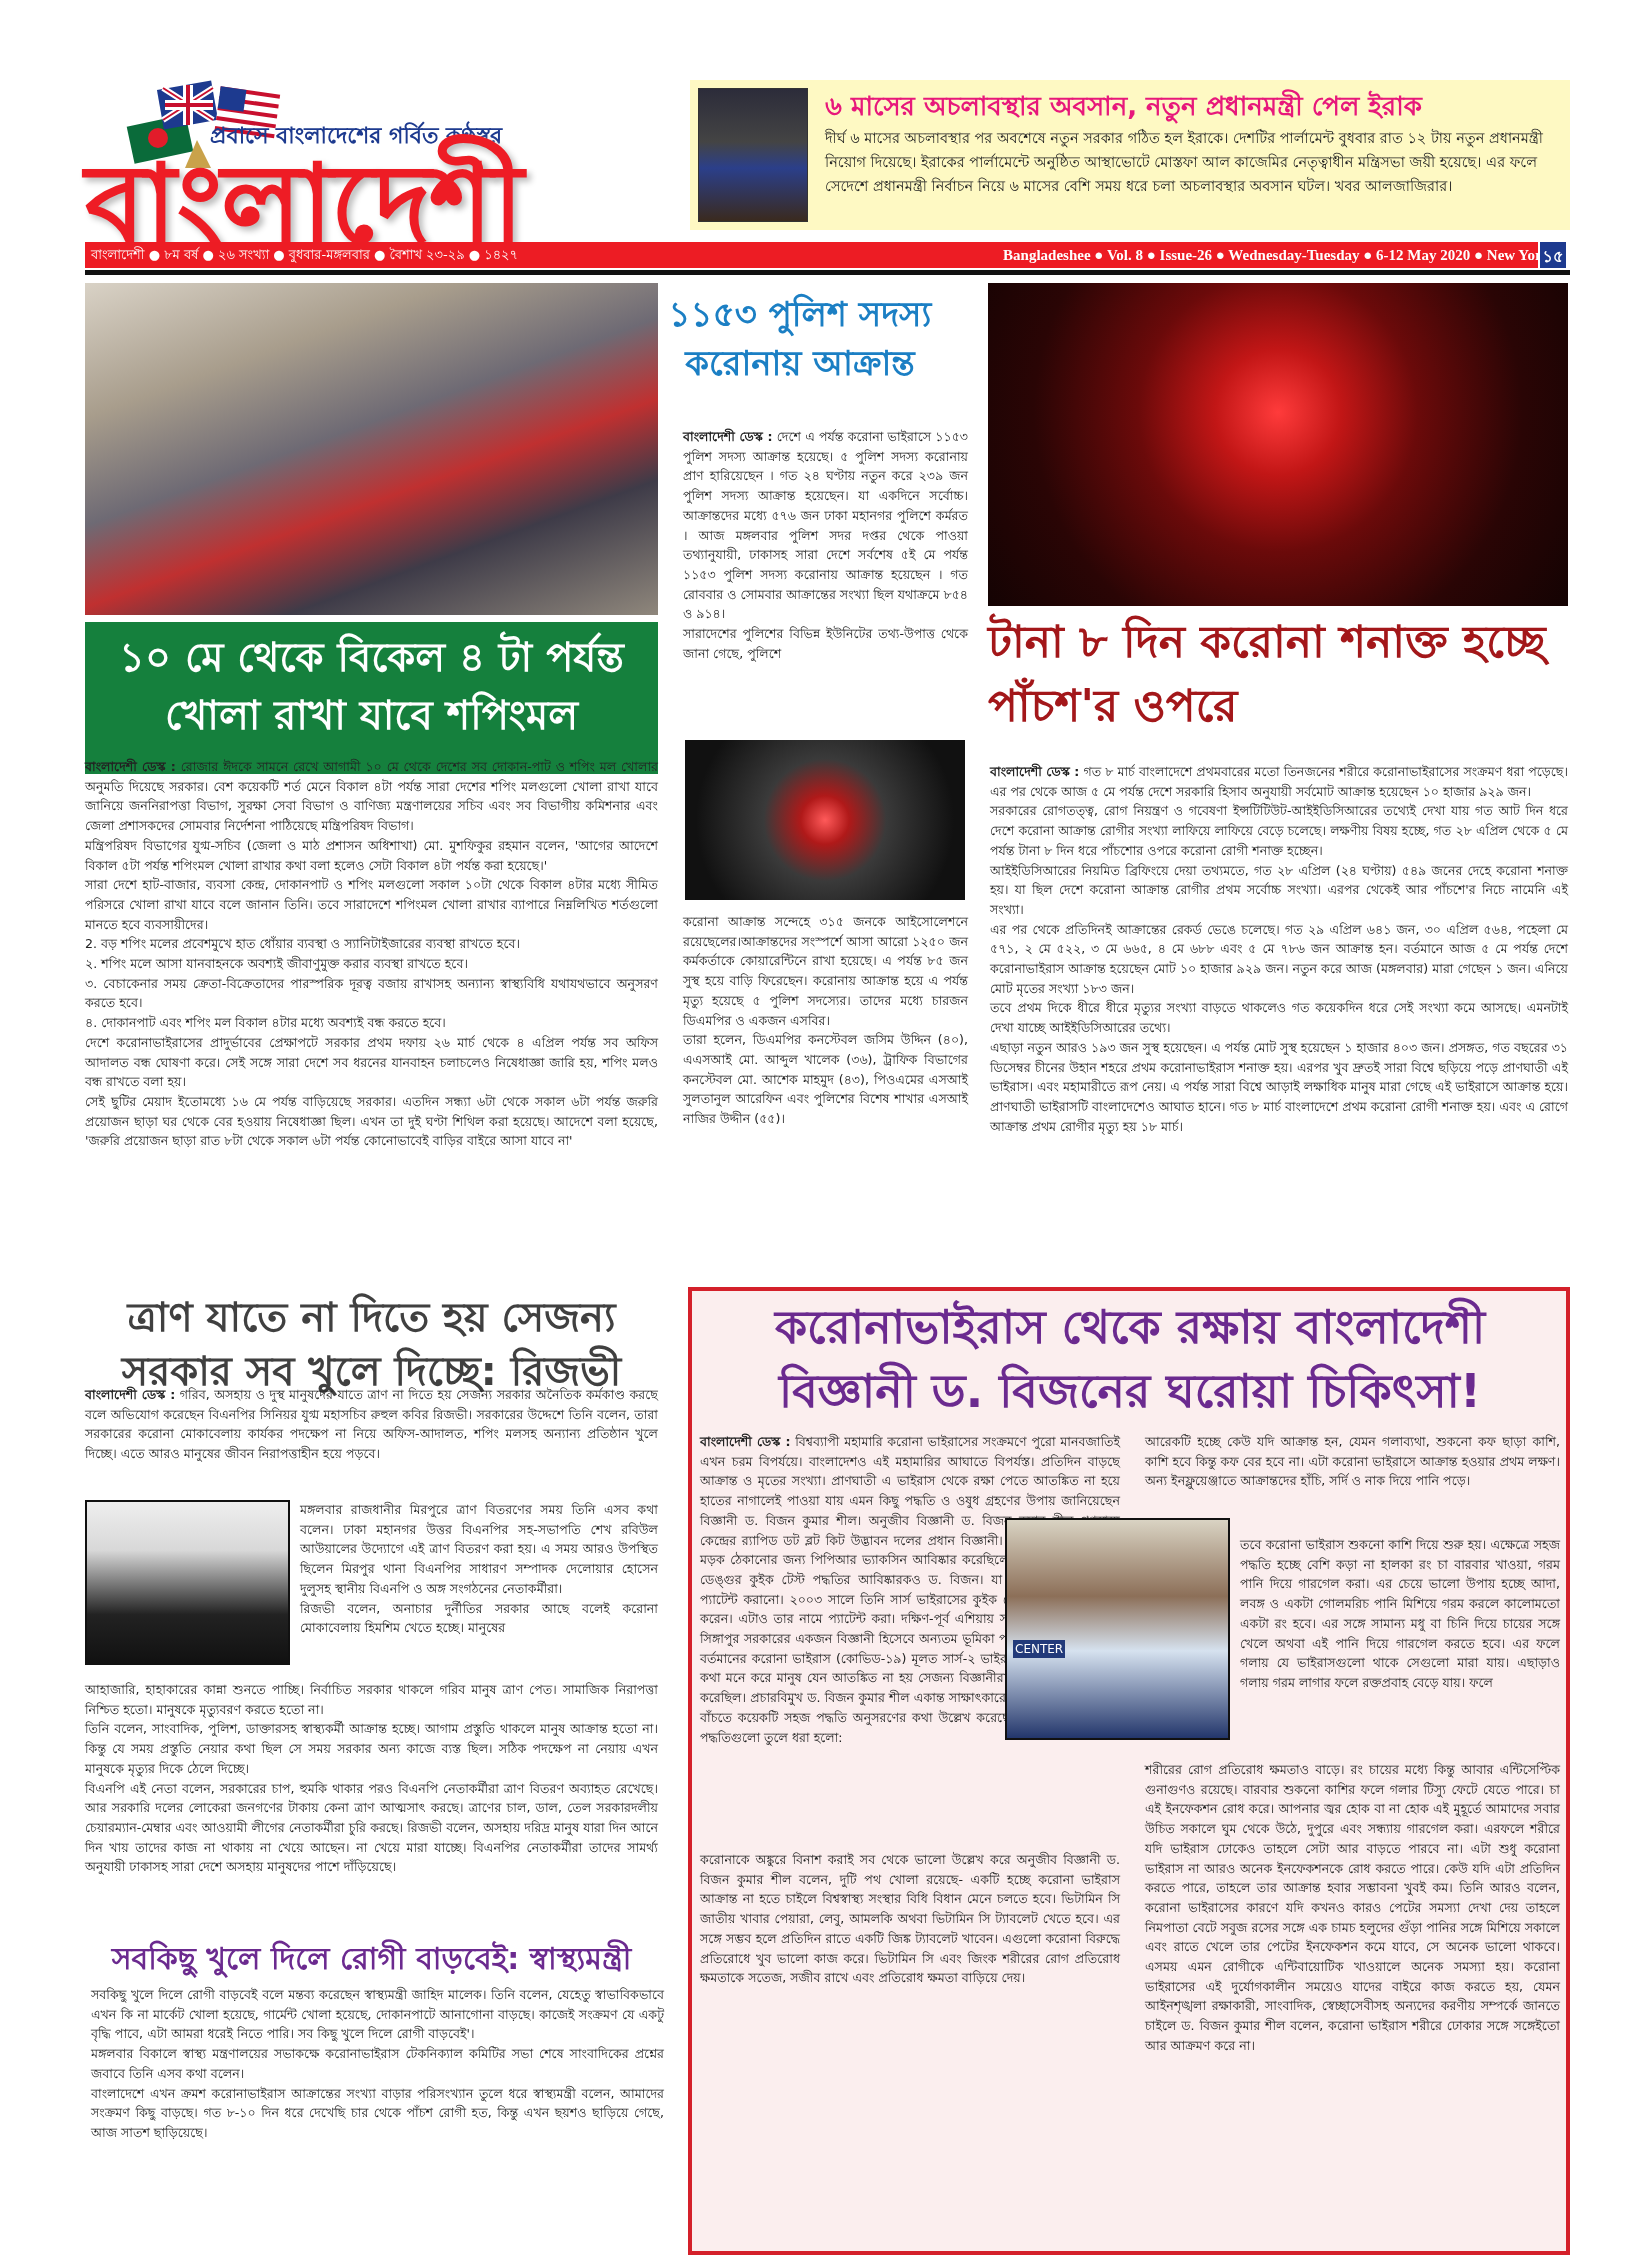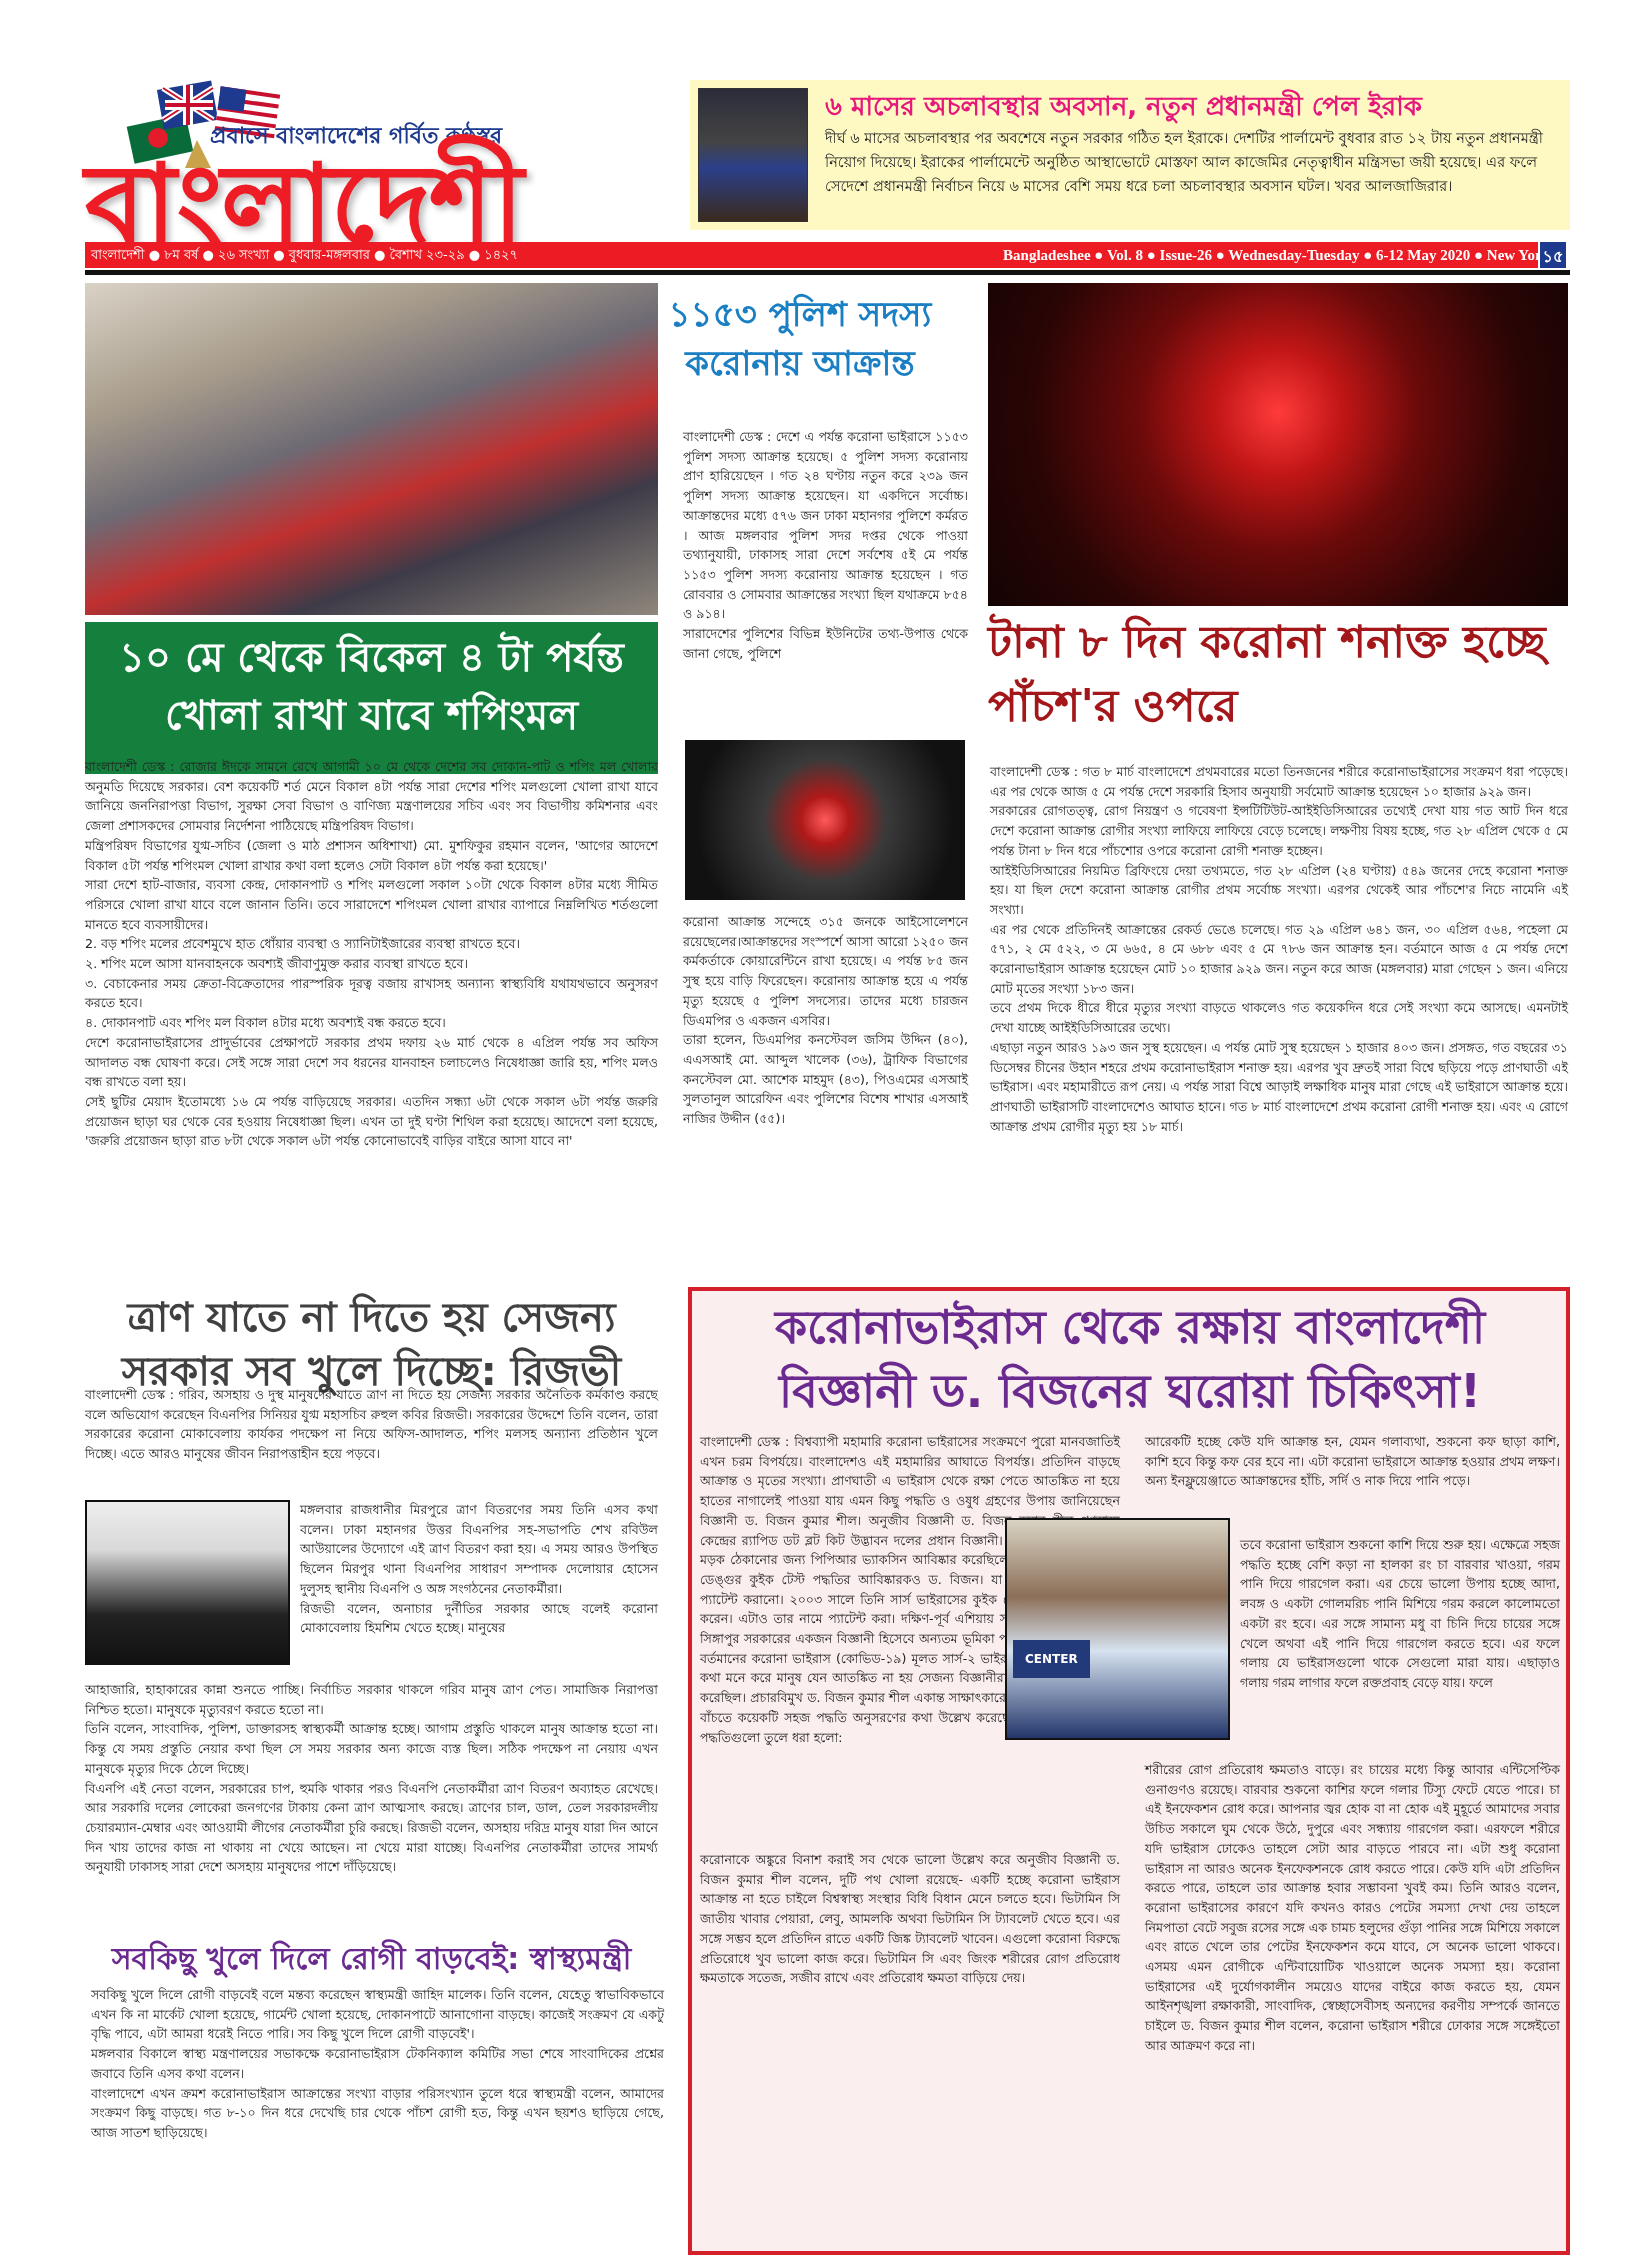--- a/index.html
+++ b/index.html
@@ -29,21 +29,21 @@
   #rizvi-photo{left:85px;top:1500px;width:205px;height:165px;background:linear-gradient(180deg,#eee 0,#d8d8d8 30%,#222 70%,#111 100%);border:2px solid #111}
   #bijon-photo{left:1005px;top:1518px;width:225px;height:222px;background:linear-gradient(180deg,#d9d3c3 0,#8c6f58 35%,#d6e2ef 60%,#23366b 100%);border:2px solid #111}
   
   #mall-head{left:85px;top:622px;width:573px;height:152px;background:#15803d;color:#fff;text-align:center;font-size:40px;font-weight:bold;line-height:58px;padding-top:6px}
   #police-head{left:650px;top:290px;width:300px;text-align:center;color:#1b7fc4;font-size:34px;font-weight:bold;line-height:49px}
   #corona-head{left:988px;top:610px;width:580px;color:#a3171a;font-size:44px;font-weight:bold;line-height:64px}
   #rizvi-head{left:85px;top:1290px;width:573px;text-align:center;color:#404040;font-size:40px;font-weight:bold;line-height:54px}
   #health-head{left:85px;top:1935px;width:573px;text-align:center;color:#6b2a8f;font-size:30px;font-weight:bold;white-space:nowrap}
   
   .body{font-size:12.6px;line-height:19.7px;text-align:justify;color:#222}
-  .body b{font-weight:normal}
+  .body b{font-weight:bold}
   #mall-body{left:85px;top:757px;width:573px}
   #police-body{left:683px;top:427px;width:285px}
   #police-body2{left:683px;top:912px;width:285px}
   #corona-body{left:990px;top:762px;width:578px}
   #rizvi-body1{left:85px;top:1385px;width:573px}
   #rizvi-body2{left:300px;top:1500px;width:358px}
   #rizvi-body3{left:85px;top:1680px;width:573px}
   #health-body{left:91px;top:1985px;width:573px}
   
   #sci-box{left:688px;top:1287px;width:882px;height:968px;background:#fbeeee;border:4px solid #d4202a}
@@ -159,21 +159,21 @@
 
 <div id="sci-box" class="abs"></div>
 <div id="sci-head" class="abs">করোনাভাইরাস থেকে রক্ষায় বাংলাদেশী বিজ্ঞানী ড. বিজনের ঘরোয়া চিকিৎসা!</div>
 <div id="sci-col1" class="abs body">
   <p><b>বাংলাদেশী ডেস্ক :</b> <span>বিশ্বব্যাপী মহামারি করোনা ভাইরাসের সংক্রমণে পুরো মানবজাতিই এখন চরম বিপর্যয়ে। বাংলাদেশও এই মহামারির আঘাতে বিপর্যস্ত। প্রতিদিন বাড়ছে আক্রান্ত ও মৃতের সংখ্যা। প্রাণঘাতী এ ভাইরাস থেকে রক্ষা পেতে আতঙ্কিত না হয়ে হাতের নাগালেই পাওয়া যায় এমন কিছু পদ্ধতি ও ওষুধ গ্রহণের উপায় জানিয়েছেন বিজ্ঞানী ড. বিজন কুমার শীল। অনুজীব বিজ্ঞানী ড. বিজন কুমার শীল গণস্বাস্থ্য কেন্দ্রের র‍্যাপিড ডট ব্লট কিট উদ্ভাবন দলের প্রধান বিজ্ঞানী। ১৯৯৯ সালে ছাগলের মড়ক ঠেকানোর জন্য পিপিআর ভ্যাকসিন আবিষ্কার করেছিলেন তিনি। ২০০২ সালে ডেঙ্গুর কুইক টেস্ট পদ্ধতির আবিষ্কারকও ড. বিজন। যা সিঙ্গাপুরে তার নামেই প্যাটেন্ট করানো। ২০০৩ সালে তিনি সার্স ভাইরাসের কুইক টেস্ট পদ্ধতির আবিষ্কার করেন। এটাও তার নামে প্যাটেন্ট করা। দক্ষিণ-পূর্ব এশিয়ায় সার্স ভাইরাস প্রতিরোধে সিঙ্গাপুর সরকারের একজন বিজ্ঞানী হিসেবে অন্যতম ভূমিকা পালন করেছিলেন তিনি। বর্তমানের করোনা ভাইরাস (কোভিড-১৯) মূলত সার্স-২ ভাইরাস। সার্সের ভয়াবহতার কথা মনে করে মানুষ যেন আতঙ্কিত না হয় সেজন্য বিজ্ঞানীরা কোভিড-১৯ নামকরণ করেছিল। প্রচারবিমুখ ড. বিজন কুমার শীল একান্ত সাক্ষাৎকারে করোনা ভাইরাস থেকে বাঁচতে কয়েকটি সহজ পদ্ধতি অনুসরণের কথা উল্লেখ করেছেন। তার সহজ ঘরোয়া পদ্ধতিগুলো তুলে ধরা হলো:</span></p>
 </div>
 <div id="sci-col2" class="abs body">
   <p>আরেকটি হচ্ছে কেউ যদি আক্রান্ত হন, যেমন গলাব্যথা, শুকনো কফ ছাড়া কাশি, কাশি হবে কিন্তু কফ বের হবে না। এটা করোনা ভাইরাসে আক্রান্ত হওয়ার প্রথম লক্ষণ। অন্য ইনফ্লুয়েঞ্জাতে আক্রান্তদের হাঁচি, সর্দি ও নাক দিয়ে পানি পড়ে।</p>
 </div>
 <div id="bijon-photo" class="abs img">
-  <span class="credit" style="left:6px;top:120px;color:#fff;font-weight:bold;font-size:12px;background:#223a7a;padding:12px">CENTER</span>
+  <span class="credit" style="left:6px;top:120px;color:#fff;font-weight:normal;font-size:12px;background:#223a7a;padding:2px">CENTER</span>
 </div>
 <div id="sci-col2b" class="abs body" style="top:1535px;left:1240px;width:320px">
   <p>তবে করোনা ভাইরাস শুকনো কাশি দিয়ে শুরু হয়। এক্ষেত্রে সহজ পদ্ধতি হচ্ছে বেশি কড়া না হালকা রং চা বারবার খাওয়া, গরম পানি দিয়ে গারগেল করা। এর চেয়ে ভালো উপায় হচ্ছে আদা, লবঙ্গ ও একটা গোলমরিচ পানি মিশিয়ে গরম করলে কালোমতো একটা রং হবে। এর সঙ্গে সামান্য মধু বা চিনি দিয়ে চায়ের সঙ্গে খেলে অথবা এই পানি দিয়ে গারগেল করতে হবে। এর ফলে গলায় যে ভাইরাসগুলো থাকে সেগুলো মারা যায়। এছাড়াও গলায় গরম লাগার ফলে রক্তপ্রবাহ বেড়ে যায়। ফলে</p>
 </div>
 <div id="sci-col1b" class="abs body" style="top:1850px">
   <p>করোনাকে অঙ্কুরে বিনাশ করাই সব থেকে ভালো উল্লেখ করে অনুজীব বিজ্ঞানী ড. বিজন কুমার শীল বলেন, দুটি পথ খোলা রয়েছে- একটি হচ্ছে করোনা ভাইরাস আক্রান্ত না হতে চাইলে বিশ্বস্বাস্থ্য সংস্থার বিধি বিধান মেনে চলতে হবে। ভিটামিন সি জাতীয় খাবার পেয়ারা, লেবু, আমলকি অথবা ভিটামিন সি ট্যাবলেট খেতে হবে। এর সঙ্গে সম্ভব হলে প্রতিদিন রাতে একটি জিঙ্ক ট্যাবলেট খাবেন। এগুলো করোনা বিরুদ্ধে প্রতিরোধে খুব ভালো কাজ করে। ভিটামিন সি এবং জিংক শরীরের রোগ প্রতিরোধ ক্ষমতাকে সতেজ, সজীব রাখে এবং প্রতিরোধ ক্ষমতা বাড়িয়ে দেয়।</p>
 </div>
 <div id="sci-col2c" class="abs body" style="top:1760px">
   <p>শরীরের রোগ প্রতিরোধ ক্ষমতাও বাড়ে। রং চায়ের মধ্যে কিন্তু আবার এন্টিসেপ্টিক গুনাগুণও রয়েছে। বারবার শুকনো কাশির ফলে গলার টিস্যু ফেটে যেতে পারে। চা এই ইনফেকশন রোধ করে। আপনার জ্বর হোক বা না হোক এই মুহূর্তে আমাদের সবার উচিত সকালে ঘুম থেকে উঠে, দুপুরে এবং সন্ধ্যায় গারগেল করা। এরফলে শরীরে যদি ভাইরাস ঢোকেও তাহলে সেটা আর বাড়তে পারবে না। এটা শুধু করোনা ভাইরাস না আরও অনেক ইনফেকশনকে রোধ করতে পারে। কেউ যদি এটা প্রতিদিন করতে পারে, তাহলে তার আক্রান্ত হবার সম্ভাবনা খুবই কম। তিনি আরও বলেন, করোনা ভাইরাসের কারণে যদি কখনও কারও পেটের সমস্যা দেখা দেয় তাহলে নিমপাতা বেটে সবুজ রসের সঙ্গে এক চামচ হলুদের গুঁড়া পানির সঙ্গে মিশিয়ে সকালে এবং রাতে খেলে তার পেটের ইনফেকশন কমে যাবে, সে অনেক ভালো থাকবে। এসময় এমন রোগীকে এন্টিবায়োটিক খাওয়ালে অনেক সমস্যা হয়। করোনা ভাইরাসের এই দুর্যোগকালীন সময়েও যাদের বাইরে কাজ করতে হয়, যেমন আইনশৃঙ্খলা রক্ষাকারী, সাংবাদিক, স্বেচ্ছাসেবীসহ অন্যদের করণীয় সম্পর্কে জানতে চাইলে ড. বিজন কুমার শীল বলেন, করোনা ভাইরাস শরীরে ঢোকার সঙ্গে সঙ্গেইতো আর আক্রমণ করে না।</p>
 </div>

